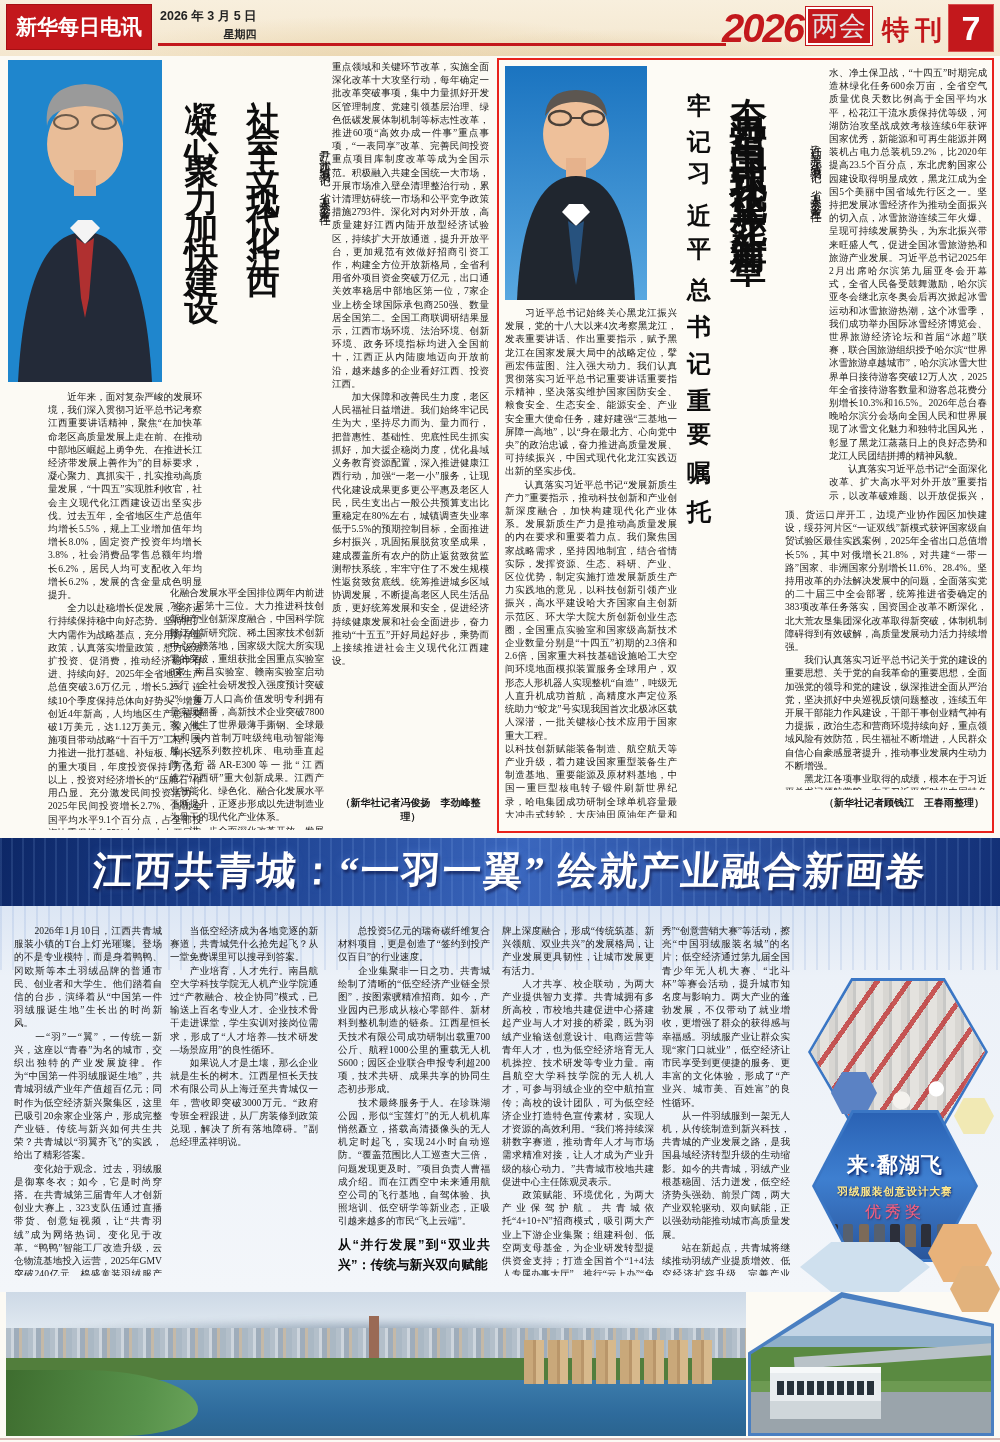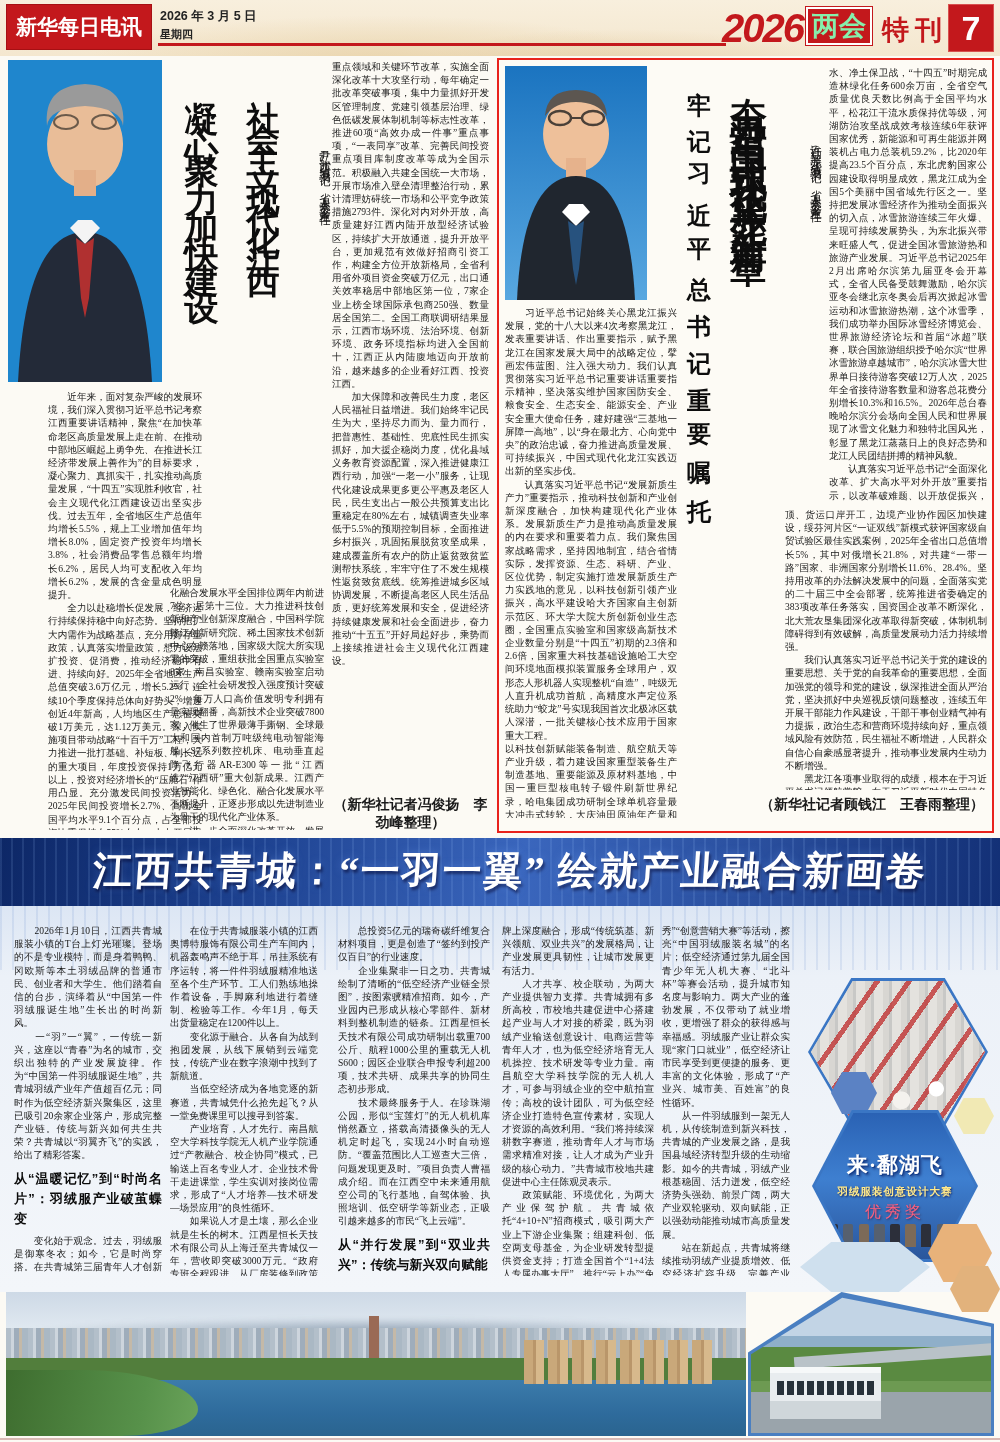--- a/index.html
+++ b/index.html
@@ -9,40 +9,40 @@
   .topbar{position:absolute;left:0;top:0;width:1000px;height:56px;
     background:
       radial-gradient(ellipse 420px 70px at 38% 115%, rgba(224,196,142,.55), transparent 70%),
       radial-gradient(ellipse 300px 55px at 62% 120%, rgba(214,182,128,.45), transparent 70%),
       linear-gradient(#f8efdd,#f4e7cf);}
   .masthead{position:absolute;left:6px;top:4px;width:146px;height:46px;background:#c3181c;
     color:#ffffff;display:flex;align-items:center;justify-content:center;
     font-weight:bold;font-size:21px;letter-spacing:0;line-height:1;
     font-family:"Liberation Serif",serif;box-shadow:inset 0 0 0 1px #a61013;}
   .dateblock{position:absolute;left:160px;top:8px;font-family:"Liberation Sans",sans-serif;
-    font-weight:bold;color:#222;}
+    font-weight:bold;color:#222;text-align:right;}
   .dateblock .d1{font-size:12.5px;}
   .dateblock .d2{font-size:11px;margin-top:2px;}
   .redline{position:absolute;left:158px;top:43px;width:568px;height:3px;background:#c3181c;}
   .ed-year{position:absolute;left:722px;top:6px;font-size:40px;font-weight:bold;
     font-style:italic;color:#c3181c;font-family:"Liberation Sans",sans-serif;letter-spacing:-2px;}
   .ed-badge{position:absolute;left:806px;top:7px;width:66px;height:38px;background:#c3181c;
-    color:#86efac;font-weight:bold;font-size:27px;display:flex;align-items:center;justify-content:center;
+    color:#e5e5e5;font-weight:normal;font-size:27px;display:flex;align-items:center;justify-content:center;
     box-shadow:inset 0 0 0 2px #fff, inset 0 0 0 4px #c3181c, 0 0 0 1px #c3181c;}
   .ed-label{position:absolute;left:882px;top:12px;font-size:27px;font-weight:bold;color:#c3181c;letter-spacing:6px;}
   .pagenum{position:absolute;left:948px;top:4px;width:46px;height:48px;background:#c3181c;
     color:#fff;font-weight:bold;font-size:34px;display:flex;align-items:center;justify-content:center;
     font-family:"Liberation Sans",sans-serif;box-shadow:inset 0 0 0 1px #d8514f;}
   
   .bt{font-size:9.6px;line-height:13.2px;text-align:justify;white-space:pre-line;
       overflow:hidden;color:#191919;}
   .vcol{position:absolute;writing-mode:vertical-rl;color:#0d0d0d;}
   .vtitle{font-weight:bold;font-family:"Liberation Serif",serif;}
   .vbyline{font-size:11.5px;letter-spacing:3px;color:#111;}
-  .credit{font-weight:bold;font-size:14px;}
+  .credit{font-weight:bold;font-size:10px;}
   .portrait{position:absolute;overflow:hidden;background:linear-gradient(#1779c6,#2b8ad2 55%,#4ba0dd);}
   .portrait svg{display:block;}
   
   .art-left{position:absolute;left:0;top:58px;width:495px;height:775px;}
   
   .art-right{position:absolute;left:497px;top:58px;width:497px;height:775px;
      border:2.5px solid #e8221c;box-sizing:border-box;background:#fdfbf5;}
   
   .banner{position:absolute;left:0;top:838px;width:1000px;height:68px;overflow:hidden;
     background:linear-gradient(100deg,#0d2766 0%,#1d418f 25%,#3a66bd 52%,#2a4f9e 75%,#122f75 100%);}
@@ -205,27 +205,24 @@
     <div class="streaks"></div>
     <div class="banner-title">江西共青城：“一羽一翼” 绘就产业融合新画卷</div>
   </div>
 
   <div class="feature">
     <div class="streaks"></div>
 
     <div class="fcol" style="left:14px;width:148px;">
       <div class="bt">　　2026年1月10日，江西共青城服装小镇的T台上灯光璀璨。登场的不是专业模特，而是身着鸭鸭、冈欧斯等本土羽绒品牌的普通市民、创业者和大学生。他们踏着自信的台步，演绎着从“中国第一件羽绒服诞生地”生长出的时尚新风。
 　　一“羽”一“翼”，一传统一新兴，这座以“青春”为名的城市，交织出独特的产业发展旋律。作为“中国第一件羽绒服诞生地”，共青城羽绒产业年产值超百亿元；同时作为低空经济新兴聚集区，这里已吸引20余家企业落户，形成完整产业链。传统与新兴如何共生共荣？共青城以“羽翼齐飞”的实践，给出了精彩答案。</div>
-      <div class="fsub">从“温暖记忆”到“时尚名片”：羽绒服产业破茧蝶变</div>
       <div class="bt">　　变化始于观念。过去，羽绒服是御寒冬衣；如今，它是时尚穿搭。在共青城第三届青年人才创新创业大赛上，323支队伍通过直播带货、创意短视频，让“共青羽绒”成为网络热词。变化见于改革。“鸭鸭”智能工厂改造升级，云仓物流基地投入运营，2025年GMV突破240亿元。棉盛童装羽绒服产业园、华翎服饰等项目开工建设，瑞锦纺织、旭安布业等项目建成投产，传统产业根基愈筑愈牢。</div>
     </div>
 
     <div class="fcol" style="left:170px;width:148px;">
-      <div class="bt">　　在位于共青城服装小镇的江西奥博特服饰有限公司生产车间内，机器轰鸣声不绝于耳，吊挂系统有序运转，将一件件羽绒服精准地送至各个生产环节。工人们熟练地操作着设备，手脚麻利地进行着缝制、检验等工作。今年1月，每天出货量稳定在1200件以上。
-　　变化源于融合。从各自为战到抱团发展，从线下展销到云端竞技，传统产业在数字浪潮中找到了新航道。</div>
       <div class="bt">　　当低空经济成为各地竞逐的新赛道，共青城凭什么抢先起飞？从一堂免费课里可以搜寻到答案。
 　　产业培育，人才先行。南昌航空大学科技学院无人机产业学院通过“产教融合、校企协同”模式，已输送上百名专业人才。企业技术骨干走进课堂，学生实训对接岗位需求，形成了“人才培养—技术研发—场景应用”的良性循环。
 　　如果说人才是土壤，那么企业就是生长的树木。江西星恒长天技术有限公司从上海迁至共青城仅一年，营收即突破3000万元。“政府专班全程跟进，从厂房装修到政策兑现，解决了所有落地障碍。”副总经理孟祥明说。</div>
     </div>
 
     <div class="fcol" style="left:338px;width:152px;">
       <div class="bt">　　总投资5亿元的瑞奇碳纤维复合材料项目，更是创造了“签约到投产仅百日”的行业速度。
 　　企业集聚非一日之功。共青城绘制了清晰的“低空经济产业链全景图”，按图索骥精准招商。如今，产业园内已形成从核心零部件、新材料到整机制造的链条。江西星恒长天技术有限公司成功研制出载重700公斤、航程1000公里的重载无人机S600；园区企业联合申报专利超200项，技术共研、成果共享的协同生态初步形成。
 　　技术最终服务于人。在珍珠湖公园，形似“宝莲灯”的无人机机库悄然矗立，搭载高清摄像头的无人机定时起飞，实现24小时自动巡防。“覆盖范围比人工巡查大三倍，问题发现更及时。”项目负责人曹福成介绍。而在江西空中未来通用航空公司的飞行基地，自驾体验、执照培训、低空研学等新业态，正吸引越来越多的市民“飞上云端”。</div>
       <div class="fsub">从“并行发展”到“双业共兴”：传统与新兴双向赋能</div>

